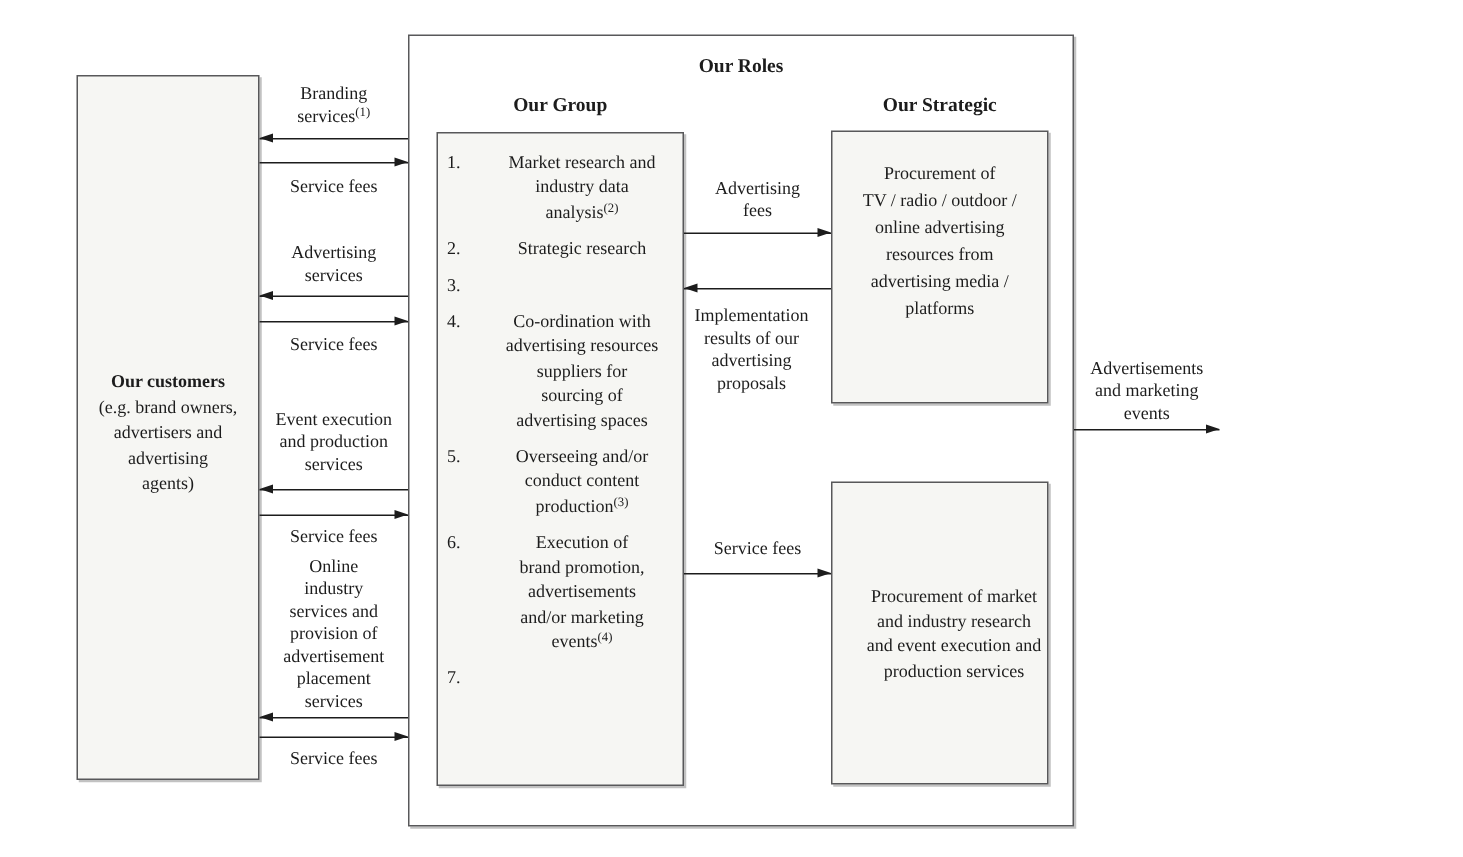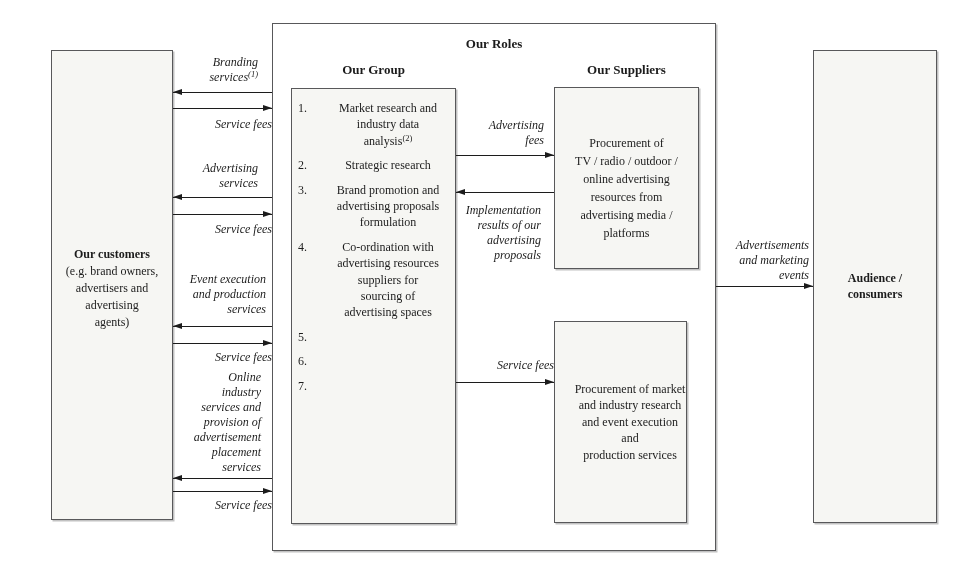--- a/index.html
+++ b/index.html
@@ -23,42 +23,41 @@
   .pre{white-space:pre-line;}
   .bold{font-weight:bold;}
   .hd{
     position:absolute;
     font-weight:bold;
     font-size:13px;
     line-height:15px;
     text-align:center;
   }
   .customers-inner{font-size:12px;line-height:17px;margin-top:6px;}
-  .sup1-inner{font-size:12px;line-height:18px;margin-top:46px;}
+  .sup1-inner{font-size:12px;line-height:18px;margin-top:18px;}
   .sup2-inner{font-size:12px;line-height:16.5px;}
   .aud-inner{font-size:12px;line-height:15.5px;font-weight:bold;}
   .glist{
     position:absolute;
     left:291px;top:88px;width:165px;height:436px;
     background:#f6f6f3;border:1px solid #58585a;
     box-shadow:1.5px 1.5px 0 #c2c2c2;
     box-sizing:border-box;
     padding:11px 5px 0 6px;
     font-size:12px;line-height:16.4px;
   }
   .gitem{display:flex;margin-bottom:8px;}
   .gnum{flex:0 0 28px;}
   .gtxt{flex:1;white-space:pre-line;text-align:center;}
   sup{font-size:8.5px;line-height:0;vertical-align:4px;letter-spacing:0;}
   .lbl{
     position:absolute;
     font-size:12px;line-height:15px;
-    text-align:right;
+    text-align:center;
     white-space:pre-line;
-    font-style:italic;
   }
   .arr{position:absolute;height:0;border-top:1.2px solid #1c1c1c;}
   .arr.r::after{
     content:"";position:absolute;right:0;top:-4px;width:0;height:0;
     border-style:solid;border-width:3.5px 0 3.5px 9px;
     border-color:transparent transparent transparent #1c1c1c;
   }
   .arr.l::before{
     content:"";position:absolute;left:0;top:-4px;width:0;height:0;
     border-style:solid;border-width:3.5px 9px 3.5px 0;
@@ -66,21 +65,21 @@
   }
 </style>
 </head>
 <body>
 
 <div class="page">
 
   <div class="box outerbox" style="left:272px;top:23px;width:444px;height:528px;"></div>
   <div class="hd" style="left:272px;top:36px;width:444px;">Our Roles</div>
   <div class="hd" style="left:291px;top:62px;width:165px;">Our Group</div>
-  <div class="hd" style="left:554px;top:62px;width:145px;">Our Suppliers</div>
+  <div class="hd" style="left:554px;top:62px;width:145px;">Our Strategic</div>
 
   <div class="box cflex" style="left:51px;top:50px;width:122px;height:470px;">
     <div class="customers-inner">
       <div class="bold">Our customers</div>
       <div class="pre">(e.g. brand owners,
 advertisers and
 advertising
 agents)</div>
     </div>
   </div>
@@ -91,62 +90,63 @@
       <span class="gtxt"><span>Market research and
 industry data
 analysis</span><sup>(2)</sup></span>
     </div>
     <div class="gitem">
       <span class="gnum">2.</span>
       <span class="gtxt"><span>Strategic research</span><sup></sup></span>
     </div>
     <div class="gitem">
       <span class="gnum">3.</span>
-      <span class="gtxt"><span>Brand promotion and
-advertising proposals
-formulation</span><sup></sup></span>
     </div>
     <div class="gitem">
       <span class="gnum">4.</span>
       <span class="gtxt"><span>Co-ordination with
 advertising resources
 suppliers for
 sourcing of
 advertising spaces</span><sup></sup></span>
     </div>
     <div class="gitem">
       <span class="gnum">5.</span>
+      <span class="gtxt"><span>Overseeing and/or
+conduct content
+production</span><sup>(3)</sup></span>
     </div>
     <div class="gitem">
       <span class="gnum">6.</span>
+      <span class="gtxt"><span>Execution of
+brand promotion,
+advertisements
+and/or marketing
+events</span><sup>(4)</sup></span>
     </div>
     <div class="gitem">
       <span class="gnum">7.</span>
     </div>
   </div>
 
   <div class="box cflex" style="left:554px;top:87px;width:145px;height:182px;align-items:flex-start;">
     <div class="pre sup1-inner">Procurement of
 TV / radio / outdoor /
 online advertising
 resources from
 advertising media /
 platforms</div>
   </div>
-  <div class="box cflex" style="left:554px;top:321px;width:133px;height:202px;padding-left:19px;">
+  <div class="box cflex" style="left:554px;top:321px;width:145px;height:202px;padding-left:19px;">
     <div class="pre sup2-inner">Procurement of market
 and industry research
 and event execution and
 production services</div>
   </div>
 
-  <div class="box cflex" style="left:813px;top:50px;width:124px;height:473px;">
-    <div class="pre aud-inner">Audience /
-consumers</div>
-  </div>
 
   <div class="lbl" style="left:187px;top:55px;width:71px;"><span>Branding
 services</span><sup>(1)</sup></div>
   <div class="lbl" style="left:173px;top:117px;width:99px;">Service fees</div>
   <div class="lbl" style="left:187px;top:161px;width:71px;">Advertising
 services</div>
   <div class="lbl" style="left:173px;top:222px;width:99px;">Service fees</div>
   <div class="lbl" style="left:179px;top:272px;width:87px;">Event execution
 and production
 services</div>

